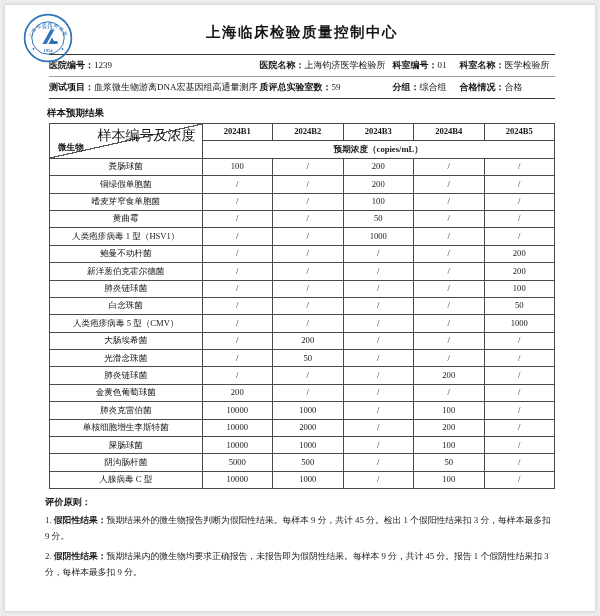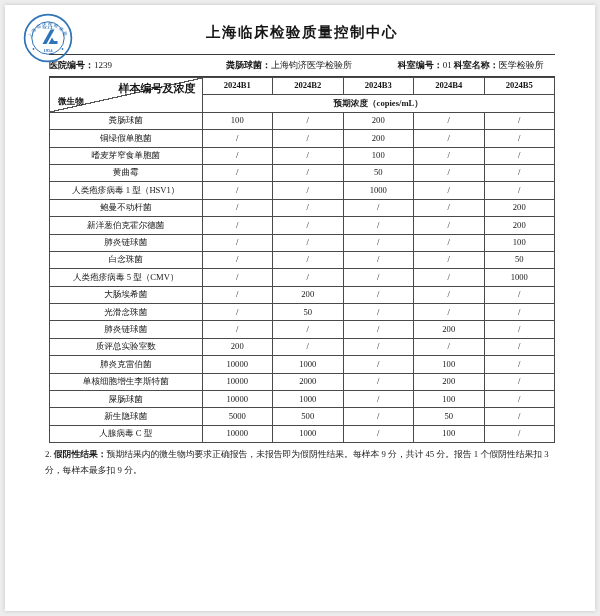--- a/index.html
+++ b/index.html
@@ -29,21 +29,21 @@
     width:100%;border-collapse:collapse;margin-top:12px;
     border-top:1.4px solid #3a3a3a;border-bottom:1.4px solid #3a3a3a;
   }
   .info-table td{
     border-bottom:1px solid #a3a3a3;padding:4px 2px 4px 0;
     font-size:9px;white-space:nowrap;vertical-align:middle;
   }
   .info-table tr:last-child td{border-bottom:none;}
   .info-label{font-family:"Liberation Sans","DejaVu Sans",sans-serif;font-weight:bold;}
   .info-value{font-family:"Liberation Serif","DejaVu Serif",serif;}
-  .ic1{width:35%;} .ic2{width:28%;} .ic3{width:17%;text-align:right;} .ic4{width:20%;}
+  .ic1{width:35%;} .ic2{width:28%;} .ic3{width:17%;} .ic4{width:20%;}
   
   .section-title{
     font-family:"Liberation Sans","DejaVu Sans",sans-serif;
     font-weight:bold;font-size:9.5px;margin:8px 0 3px -2px;
   }
   .results-table{
     width:100%;border-collapse:collapse;table-layout:fixed;
     border:1.6px solid #2b2b2b;
   }
   .results-table th,.results-table td{
@@ -52,21 +52,21 @@
   }
   .results-table th{font-weight:bold;}
   .col-org{width:30%;}
   .corner{position:relative;height:40px;padding:0;}
   .corner-diag{
     position:absolute;inset:0;
     background:linear-gradient(to bottom right,
       transparent calc(50% - .6px),#555 calc(50% - .6px),
       #555 calc(50% + .6px),transparent calc(50% + .6px));
   }
-  .corner-top{position:absolute;top:4px;right:6px;font-size:11px;font-weight:bold;padding-left:38px;}
+  .corner-top{position:absolute;top:4px;right:6px;font-size:14px;font-weight:normal;padding-left:38px;}
   .corner-bottom{position:absolute;bottom:5px;left:8px;font-size:8.6px;font-weight:bold;}
   .conc-header{height:19px;}
   .org-cell{text-align:center;}
   
   .score-line{margin-top:9px;font-size:9.8px;font-weight:bold;
     font-family:"Liberation Sans","DejaVu Sans",sans-serif;margin-left:-4px;}
   .principles-title{margin-top:7px;font-size:9.2px;font-weight:bold;
     font-family:"Liberation Sans","DejaVu Sans",sans-serif;margin-left:-4px;}
   .principle{font-size:8.8px;line-height:1.85;margin:3px 0 0 -4px;color:#1c1c1c;}
   .principle .p-label{font-weight:bold;font-family:"Liberation Sans","DejaVu Sans",sans-serif;}
@@ -91,27 +91,34 @@
       <circle cx="10.5" cy="36" r="0.9" fill="#2f74b8"></circle>
       <circle cx="39.5" cy="36" r="0.9" fill="#2f74b8"></circle>
     </svg>
     <div class="org-title">上海临床检验质量控制中心</div>
   </div>
 
   <table class="info-table">
     <tbody>
       <tr>
         <td class="ic1"><span class="info-label">医院编号：</span><span class="info-value">1239</span></td>
-        <td class="ic2"><span class="info-label">粪肠球菌：</span><span class="info-value">上海钧济医学检验所</span></td>
+        <td class="ic2"><span class="info-label">医院名称：</span><span class="info-value">上海钧济医学检验所</span></td>
         <td class="ic3"><span class="info-label">科室编号：</span><span class="info-value">01</span></td>
         <td class="ic4"><span class="info-label">科室名称：</span><span class="info-value">医学检验所</span></td>
       </tr>
+      <tr>
+        <td class="ic1"><span class="info-label">测试项目：</span><span class="info-value">血浆微生物游离DNA宏基因组高通量测序</span></td>
+        <td class="ic2"><span class="info-label">质评总实验室数：</span><span class="info-value">59</span></td>
+        <td class="ic3"><span class="info-label">分组：</span><span class="info-value">综合组</span></td>
+        <td class="ic4"><span class="info-label">合格情况：</span><span class="info-value">合格</span></td>
+      </tr>
     </tbody>
   </table>
 
+  <div class="section-title">样本预期结果</div>
 
   <table class="results-table">
     <thead>
       <tr>
         <th class="corner col-org" rowspan="2">
           <span class="corner-diag"></span>
           <span class="corner-top">样本编号及浓度</span>
           <span class="corner-bottom">微生物</span>
         </th>
         <th>2024B1</th>
@@ -223,21 +230,21 @@
         </tr>
         <tr>
           <td class="org-cell col-org">肺炎链球菌</td>
           <td>/</td>
           <td>/</td>
           <td>/</td>
           <td>200</td>
           <td>/</td>
         </tr>
         <tr>
-          <td class="org-cell col-org">质评总实验室数</td>
+          <td class="org-cell col-org">金黄色葡萄球菌</td>
           <td>200</td>
           <td>/</td>
           <td>/</td>
           <td>/</td>
           <td>/</td>
         </tr>
         <tr>
           <td class="org-cell col-org">肺炎克雷伯菌</td>
           <td>10000</td>
           <td>1000</td>
@@ -255,35 +262,37 @@
         </tr>
         <tr>
           <td class="org-cell col-org">屎肠球菌</td>
           <td>10000</td>
           <td>1000</td>
           <td>/</td>
           <td>100</td>
           <td>/</td>
         </tr>
         <tr>
-          <td class="org-cell col-org">新生隐球菌</td>
+          <td class="org-cell col-org">阴沟肠杆菌</td>
           <td>5000</td>
           <td>500</td>
           <td>/</td>
           <td>50</td>
           <td>/</td>
         </tr>
         <tr>
           <td class="org-cell col-org">人腺病毒 C 型</td>
           <td>10000</td>
           <td>1000</td>
           <td>/</td>
           <td>100</td>
           <td>/</td>
         </tr>
       </tbody>
   </table>
 
 
-
+  <div class="principles-title">评价原则：</div>
+
+  <div class="principle"><span>1. </span><span class="p-label">假阳性结果：</span><span>预期结果外的微生物报告判断为假阳性结果。每样本 9 分，共计 45 分。检出 1 个假阳性结果扣 3 分，每样本最多扣 9 分。</span></div>
   <div class="principle"><span>2. </span><span class="p-label">假阴性结果：</span><span>预期结果内的微生物均要求正确报告，未报告即为假阴性结果。每样本 9 分，共计 45 分。报告 1 个假阴性结果扣 3 分，每样本最多扣 9 分。</span></div>
 
 </div>
 
 </body></html>

